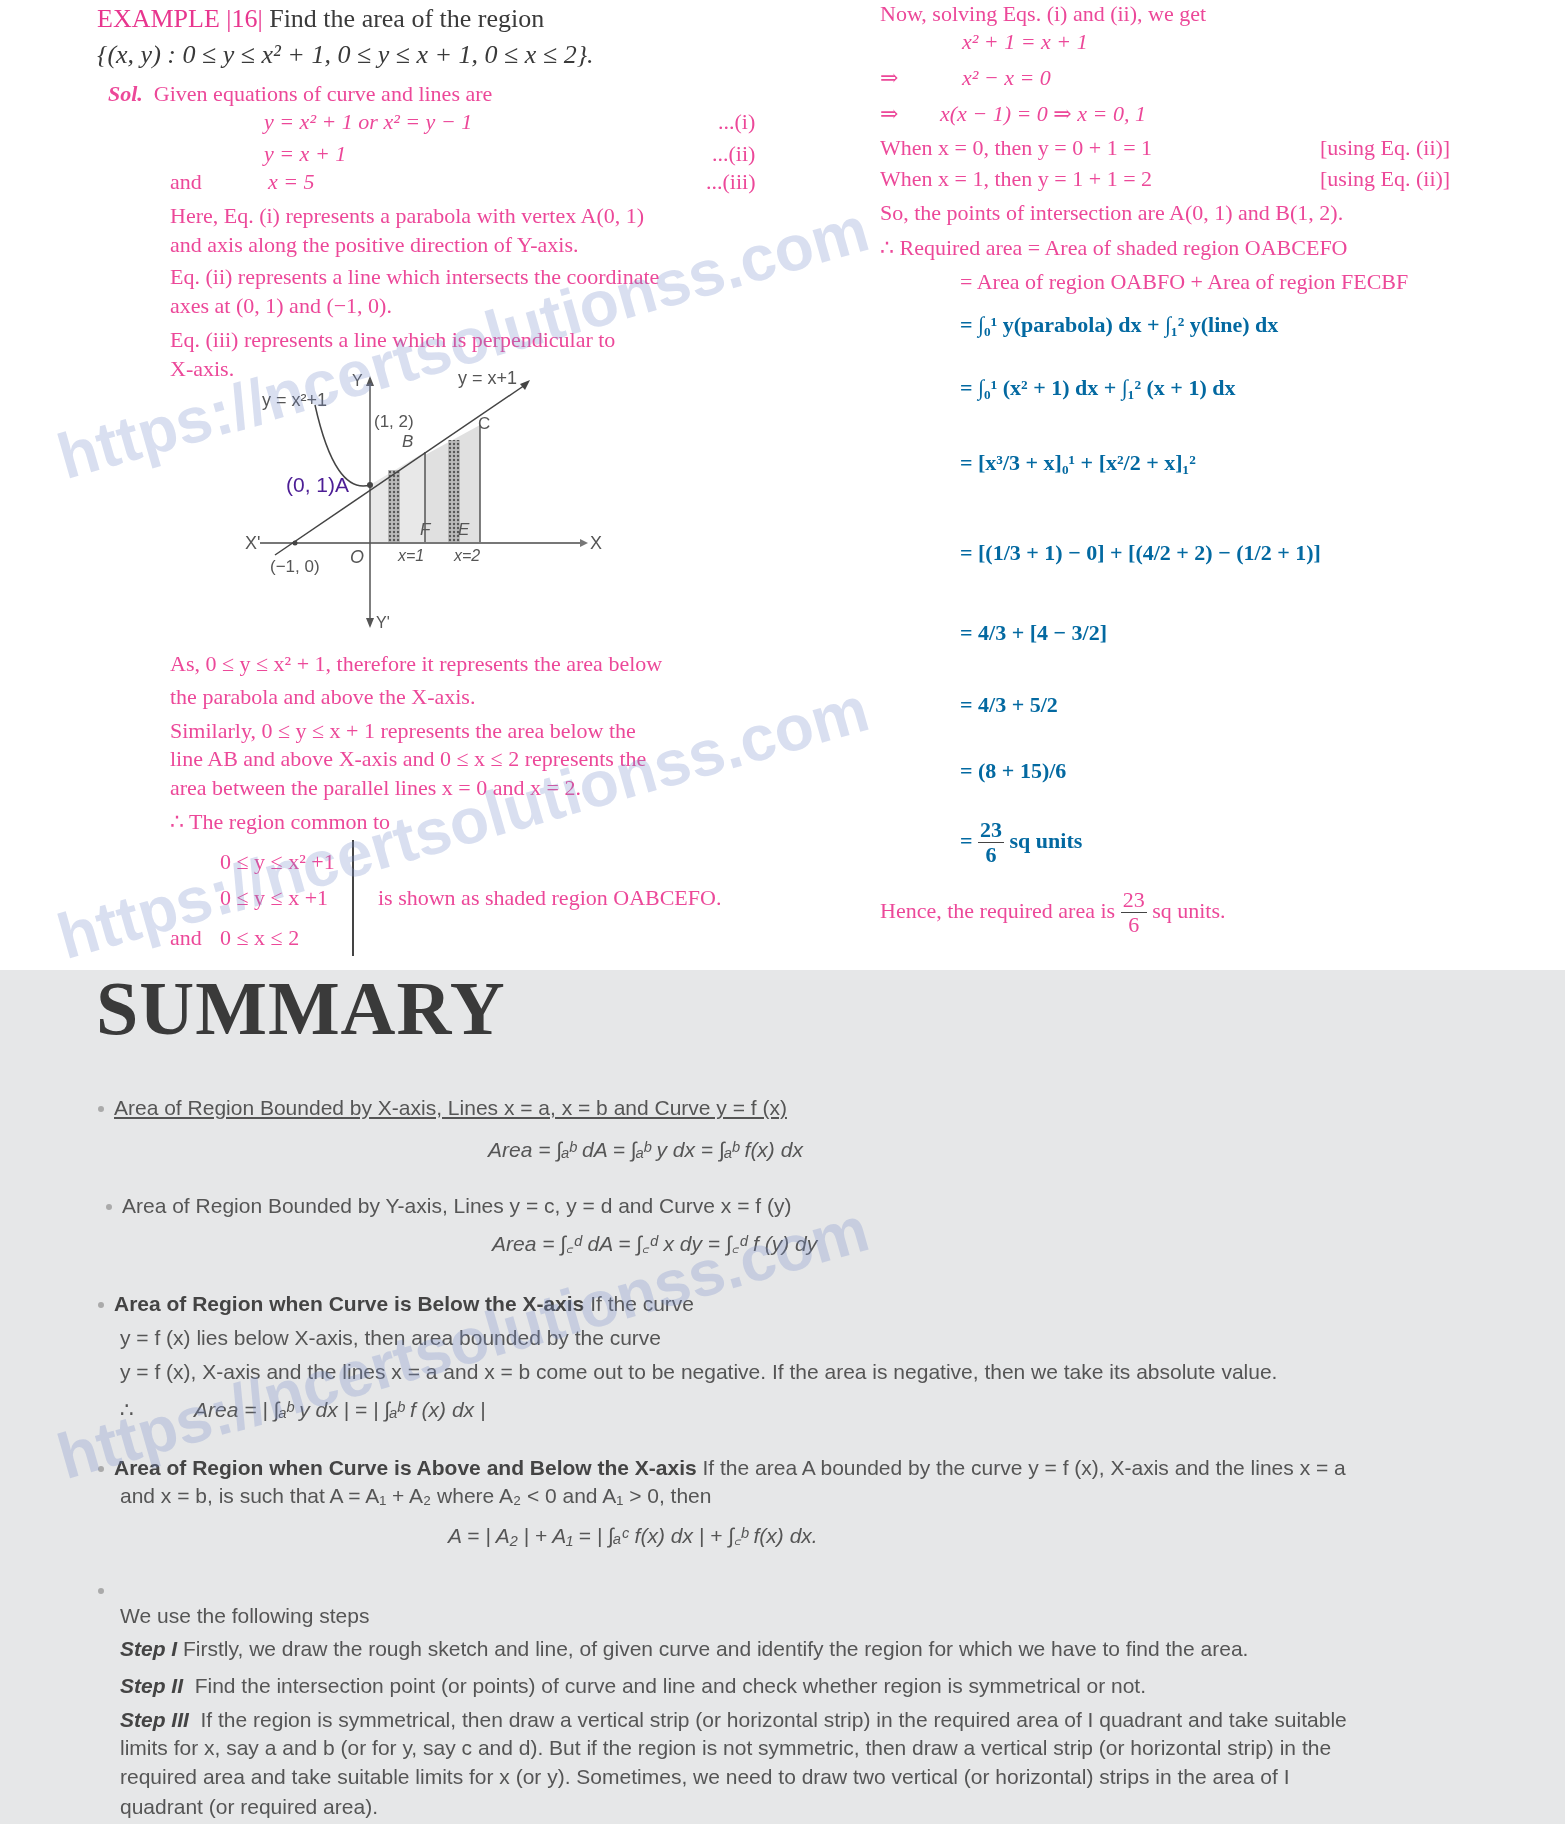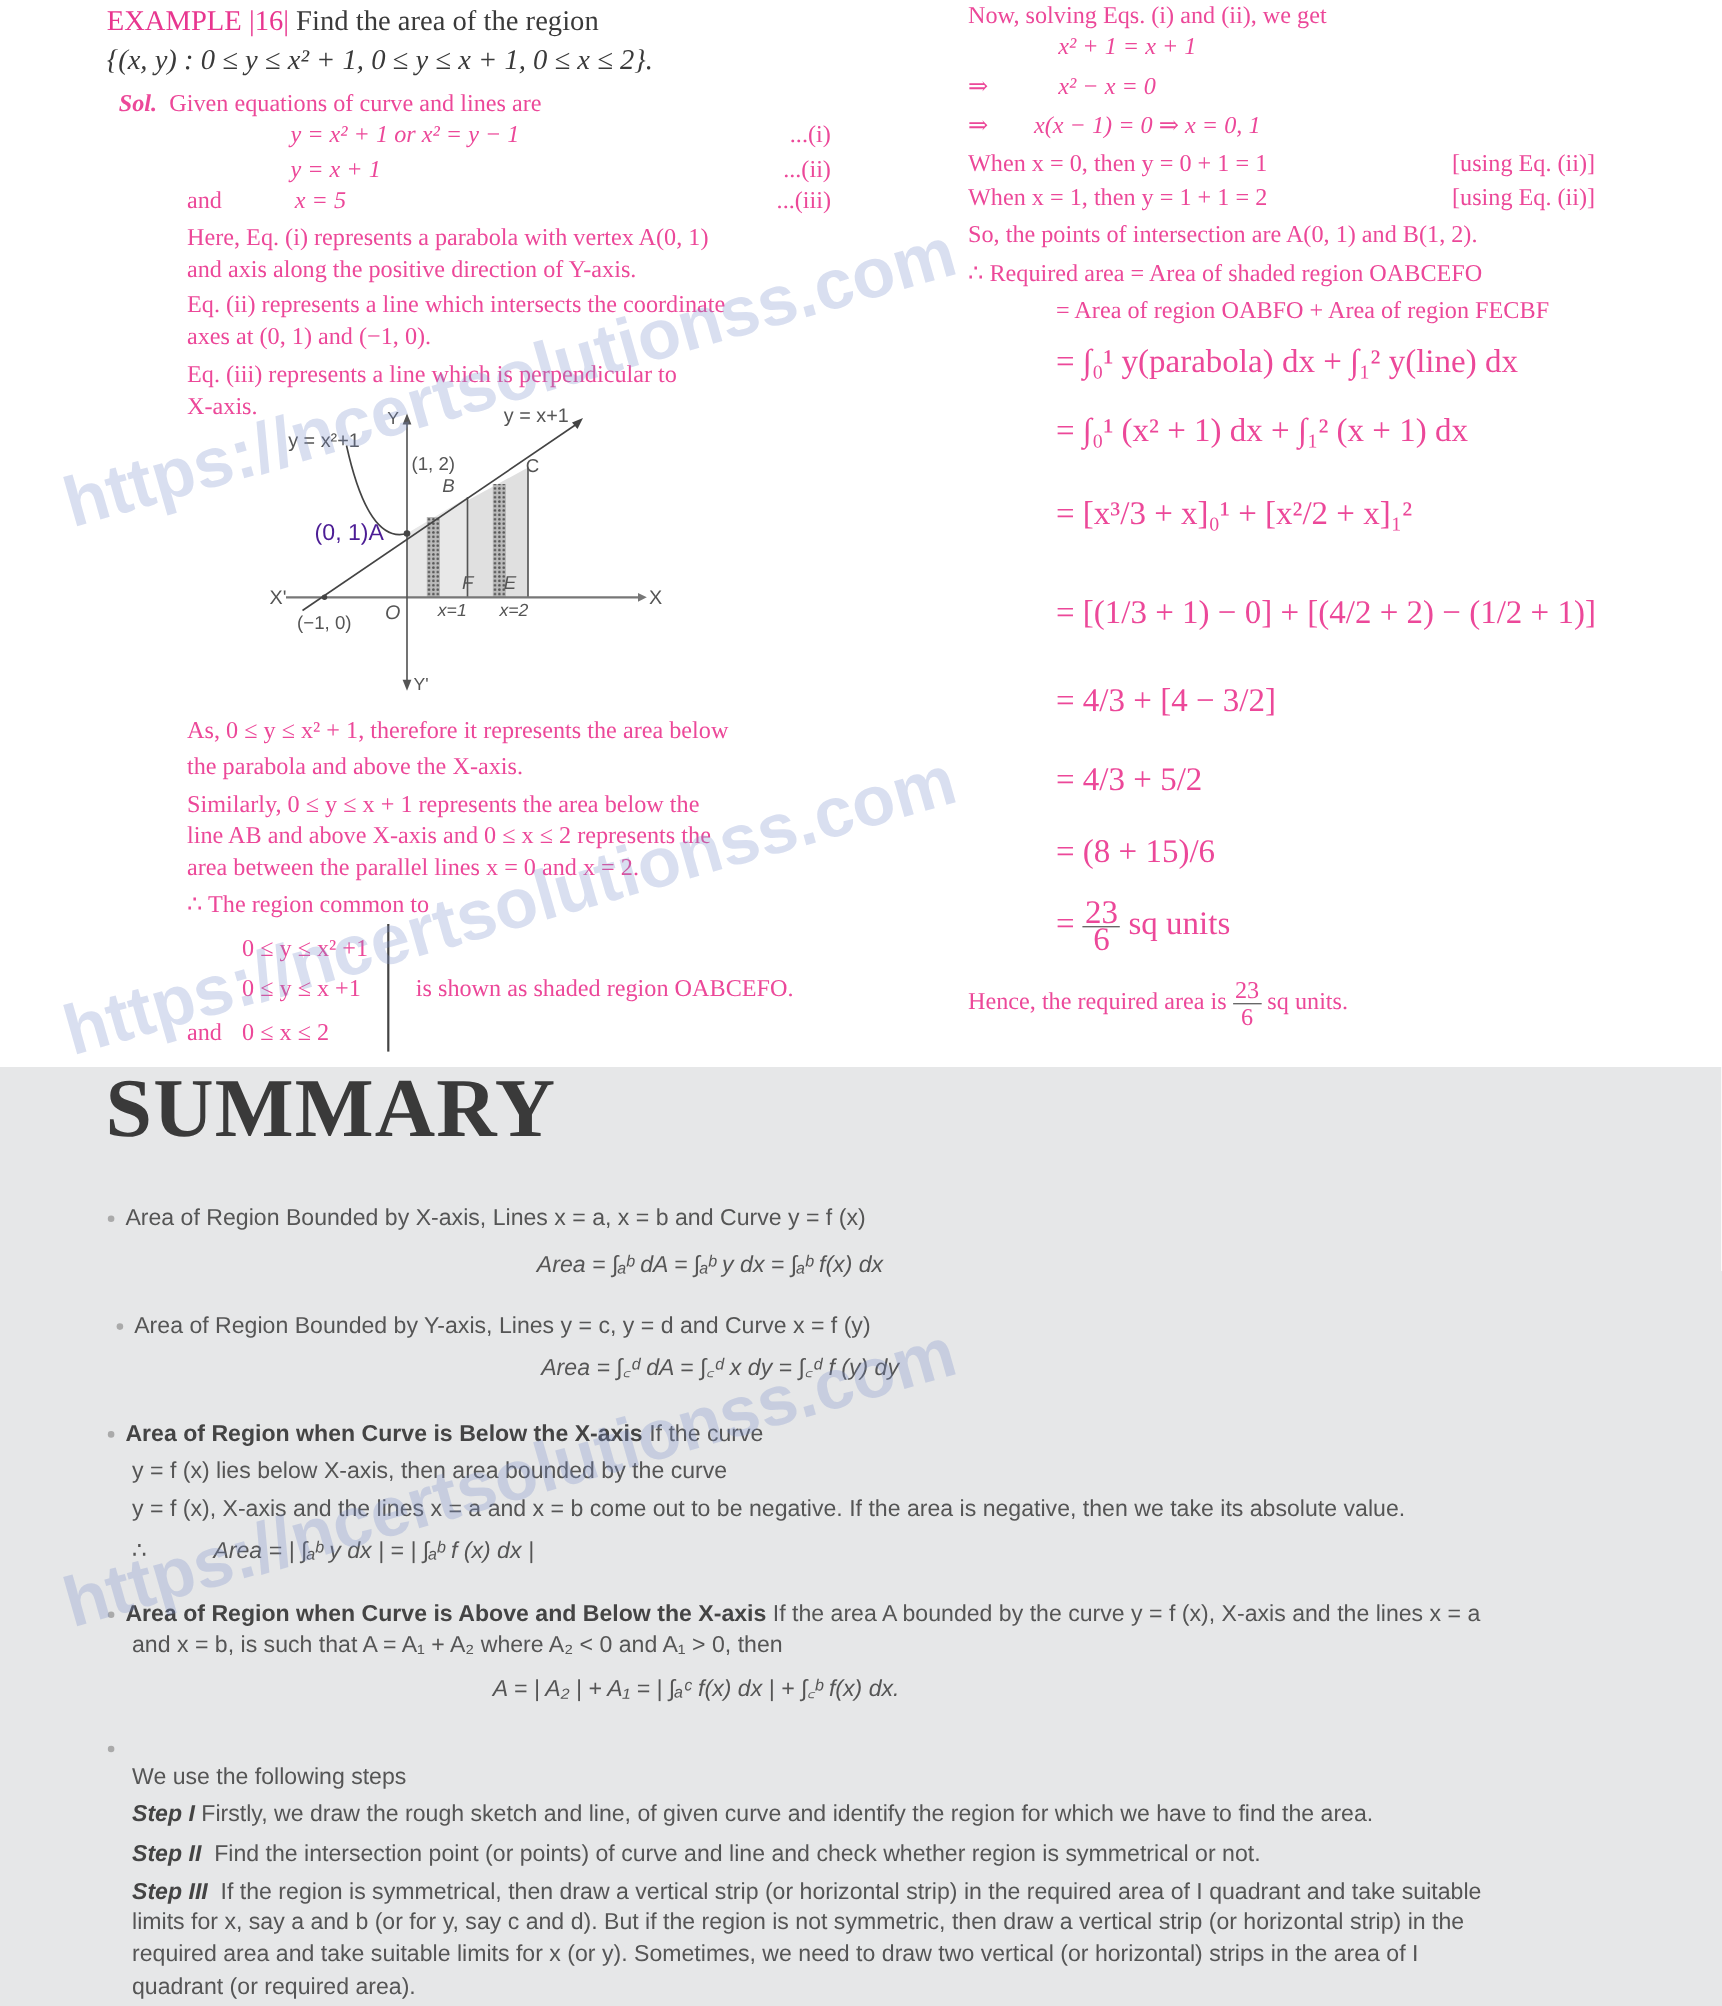--- a/index.html
+++ b/index.html
@@ -15,21 +15,21 @@
   i, .it { font-style: italic; }
   .pink { color: #e8368f; }
   .summary-bg { position: absolute; left: 0; top: 970px; width: 1565px; height: 854px; background: #e6e7e8; }
   .summary-title { font-size: 76px; font-weight: bold; letter-spacing: 1px; color: #3a3a3a; }
   .s { font-size: 21px; line-height: 28px; color: #555; font-family: "Liberation Sans", "DejaVu Sans", sans-serif; }
   .s b { color: #444; }
   .bullet { display: inline-block; width: 6px; height: 6px; border-radius: 3px; background: #aaa; margin-right: 10px; vertical-align: middle; }
   .frac { display: inline-block; vertical-align: middle; text-align: center; }
   .frac .n { display: block; border-bottom: 1.5px solid #444; padding: 0 2px; line-height: 24px; }
   .frac .d { display: block; line-height: 24px; }
-  .eq { font-size: 30px; color: #ec4899; }
+  .eq { font-size: 22px; color: #0369a1; font-weight: bold; }
   .watermark {
     position: absolute; font-family: "Liberation Sans", "DejaVu Sans", sans-serif; font-weight: bold;
     font-size: 64px; color: rgba(120,140,200,0.28); transform-origin: left bottom; white-space: nowrap;
     pointer-events: none;
   }
   .brace { position: absolute; border-right: 2px solid #444; }
 </style>
 </head>
 <body>
 
@@ -144,21 +144,21 @@
 </div>
 <div class="abs serif t" style="left:880px; top:888px;">
   <span>Hence, the required area is</span>
   <span class="frac"><span class="n">23</span><span class="d">6</span></span>
   <span>sq units.</span>
 </div>
 
 <div class="summary-bg"></div>
 <div class="abs serif summary-title" style="left:96px; top:965px;">SUMMARY</div>
 
-<div class="abs s" style="left:98px; top:1094px;">
+<div class="abs s" style="left:98px; top:1094px;text-decoration:underline;">
   <span class="bullet"></span><span>Area of Region Bounded by X-axis, Lines x = a, x = b and Curve y = f (x)</span>
 </div>
 <div class="abs s it" style="left:488px; top:1136px;">Area =  ∫ₐᵇ dA = ∫ₐᵇ y dx = ∫ₐᵇ f(x) dx</div>
 
 <div class="abs s" style="left:106px; top:1192px;">
   <span class="bullet"></span><span>Area of Region Bounded by Y-axis, Lines y = c, y = d and Curve x = f (y)</span>
 </div>
 <div class="abs s it" style="left:492px; top:1230px;">Area = ∫꜀ᵈ dA = ∫꜀ᵈ x dy = ∫꜀ᵈ f (y) dy</div>
 
 <div class="abs s" style="left:98px; top:1290px;">

